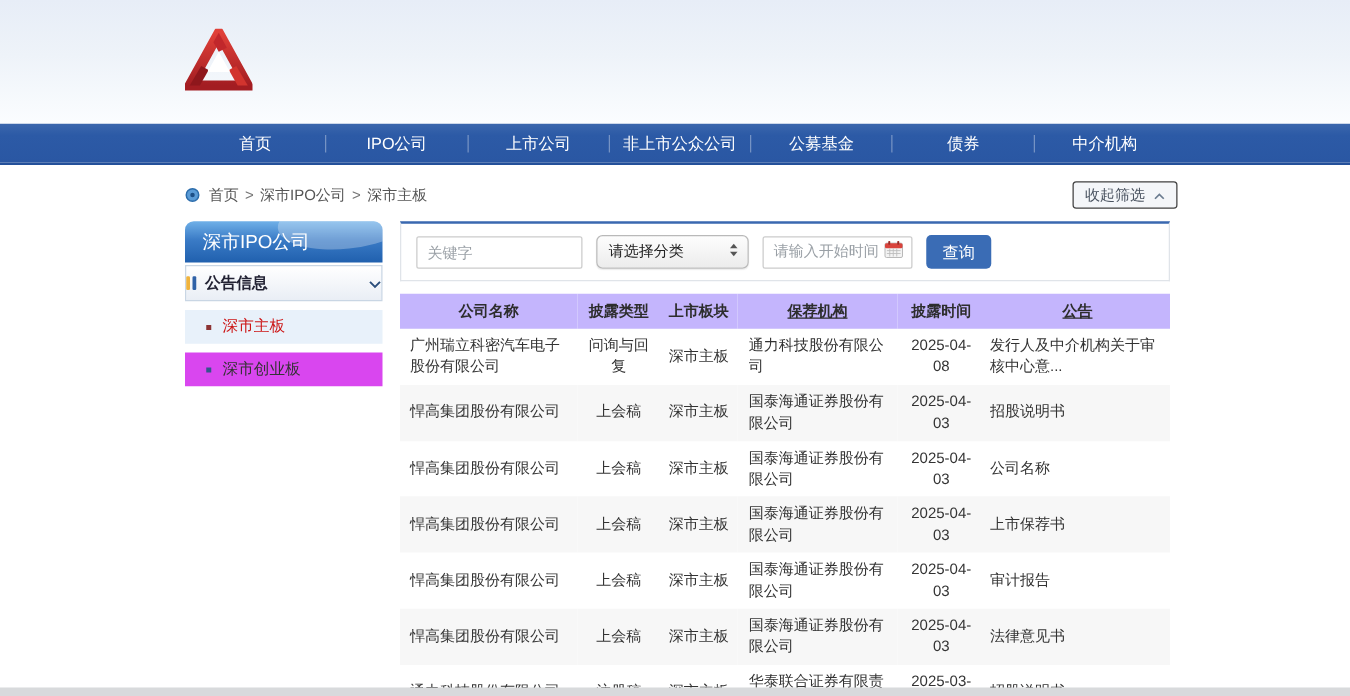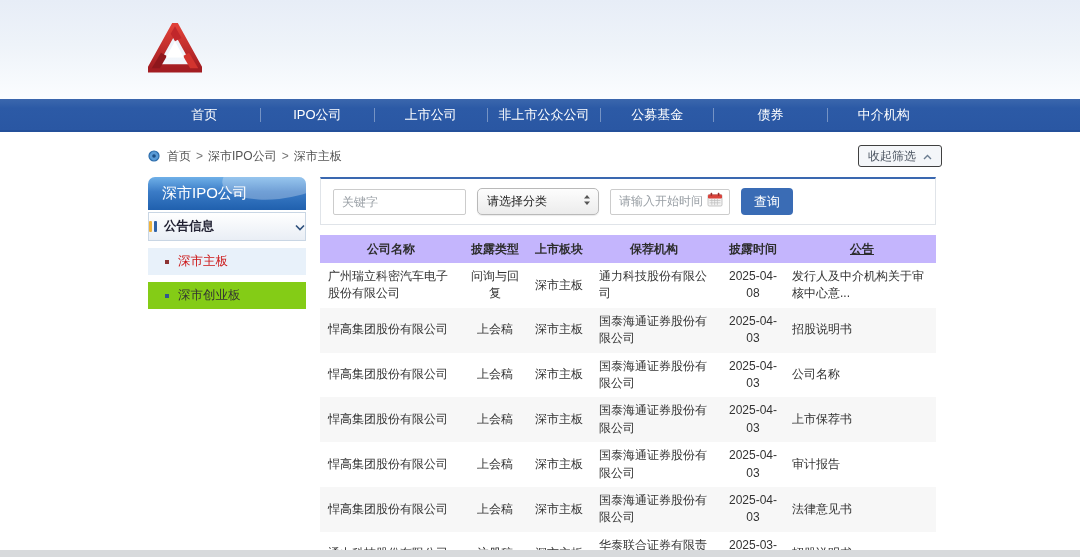--- a/index.html
+++ b/index.html
@@ -73,21 +73,21 @@
     display:flex; align-items:center; justify-content:space-between;
     padding:0 0; font-size:12.5px; font-weight:bold; color:#223; cursor:pointer;
   }
   .sb-section-left { display:flex; align-items:center; gap:7px; }
   .bar-icon { display:inline-flex; gap:2px; align-items:flex-end; }
   .bar-icon i { display:block; width:3px; border-radius:1px; }
   .bar-icon .b1 { height:11px; background:#f0b33c; }
   .bar-icon .b2 { height:11px; background:#2f62a8; }
   .sb-item {
     margin-top:7px; height:27px; display:flex; align-items:center;
-    padding-left:17px; font-size:12.5px; color:#333; background:#84cc16; cursor:pointer;
+    padding-left:17px; font-size:12.5px; color:#333; background:#d946ef; cursor:pointer;
   }
   .sb-item .bullet { width:4px; height:4px; background:#33568c; margin-right:9px; flex:0 0 auto; }
   .sb-item.active { background:#e8f1fa; color:#cc1414; }
   .sb-item.active .bullet { background:#8c3333; }
 
   
   .content { width:616px; margin-left:14px; }
   .filter-panel {
     border:1px solid #e0e4e9; border-top:2px solid #3a68b0;
     padding:9px 12px; display:flex; align-items:center; gap:11px;
@@ -123,21 +123,21 @@
   thead th {
     background:#c4b5fd; height:28px; font-weight:bold; text-align:center;
     padding:0 4px; font-size:12px; color:#2d2d2d;
   }
   tbody td { height:30px; padding:5px 6px; text-align:center; vertical-align:middle; line-height:1.45; }
   tbody tr:nth-child(even) { background:#f7f7f7; }
   td.c-name { text-align:left; padding-left:8px; }
   td.c-sponsor { text-align:left; padding-left:9px; }
   td.c-ann { text-align:left; padding-left:4px; }
   .col-name { width:142px; } .col-type { width:66px; } .col-board { width:62px; }
-  .col-sponsor { width:128px; } .col-date { width:70px; } .col-ann { width:148px;text-decoration:underline; }
+  .col-sponsor { width:128px;text-decoration:underline; } .col-date { width:70px; } .col-ann { width:148px;text-decoration:underline; }
 
   
   .bottom-strip {
     position:absolute; left:0; bottom:0; width:1080px; height:7px; background:#d8dadc;
   }
 </style>
 </head>
 <body>
 
 <div class="top-header">

